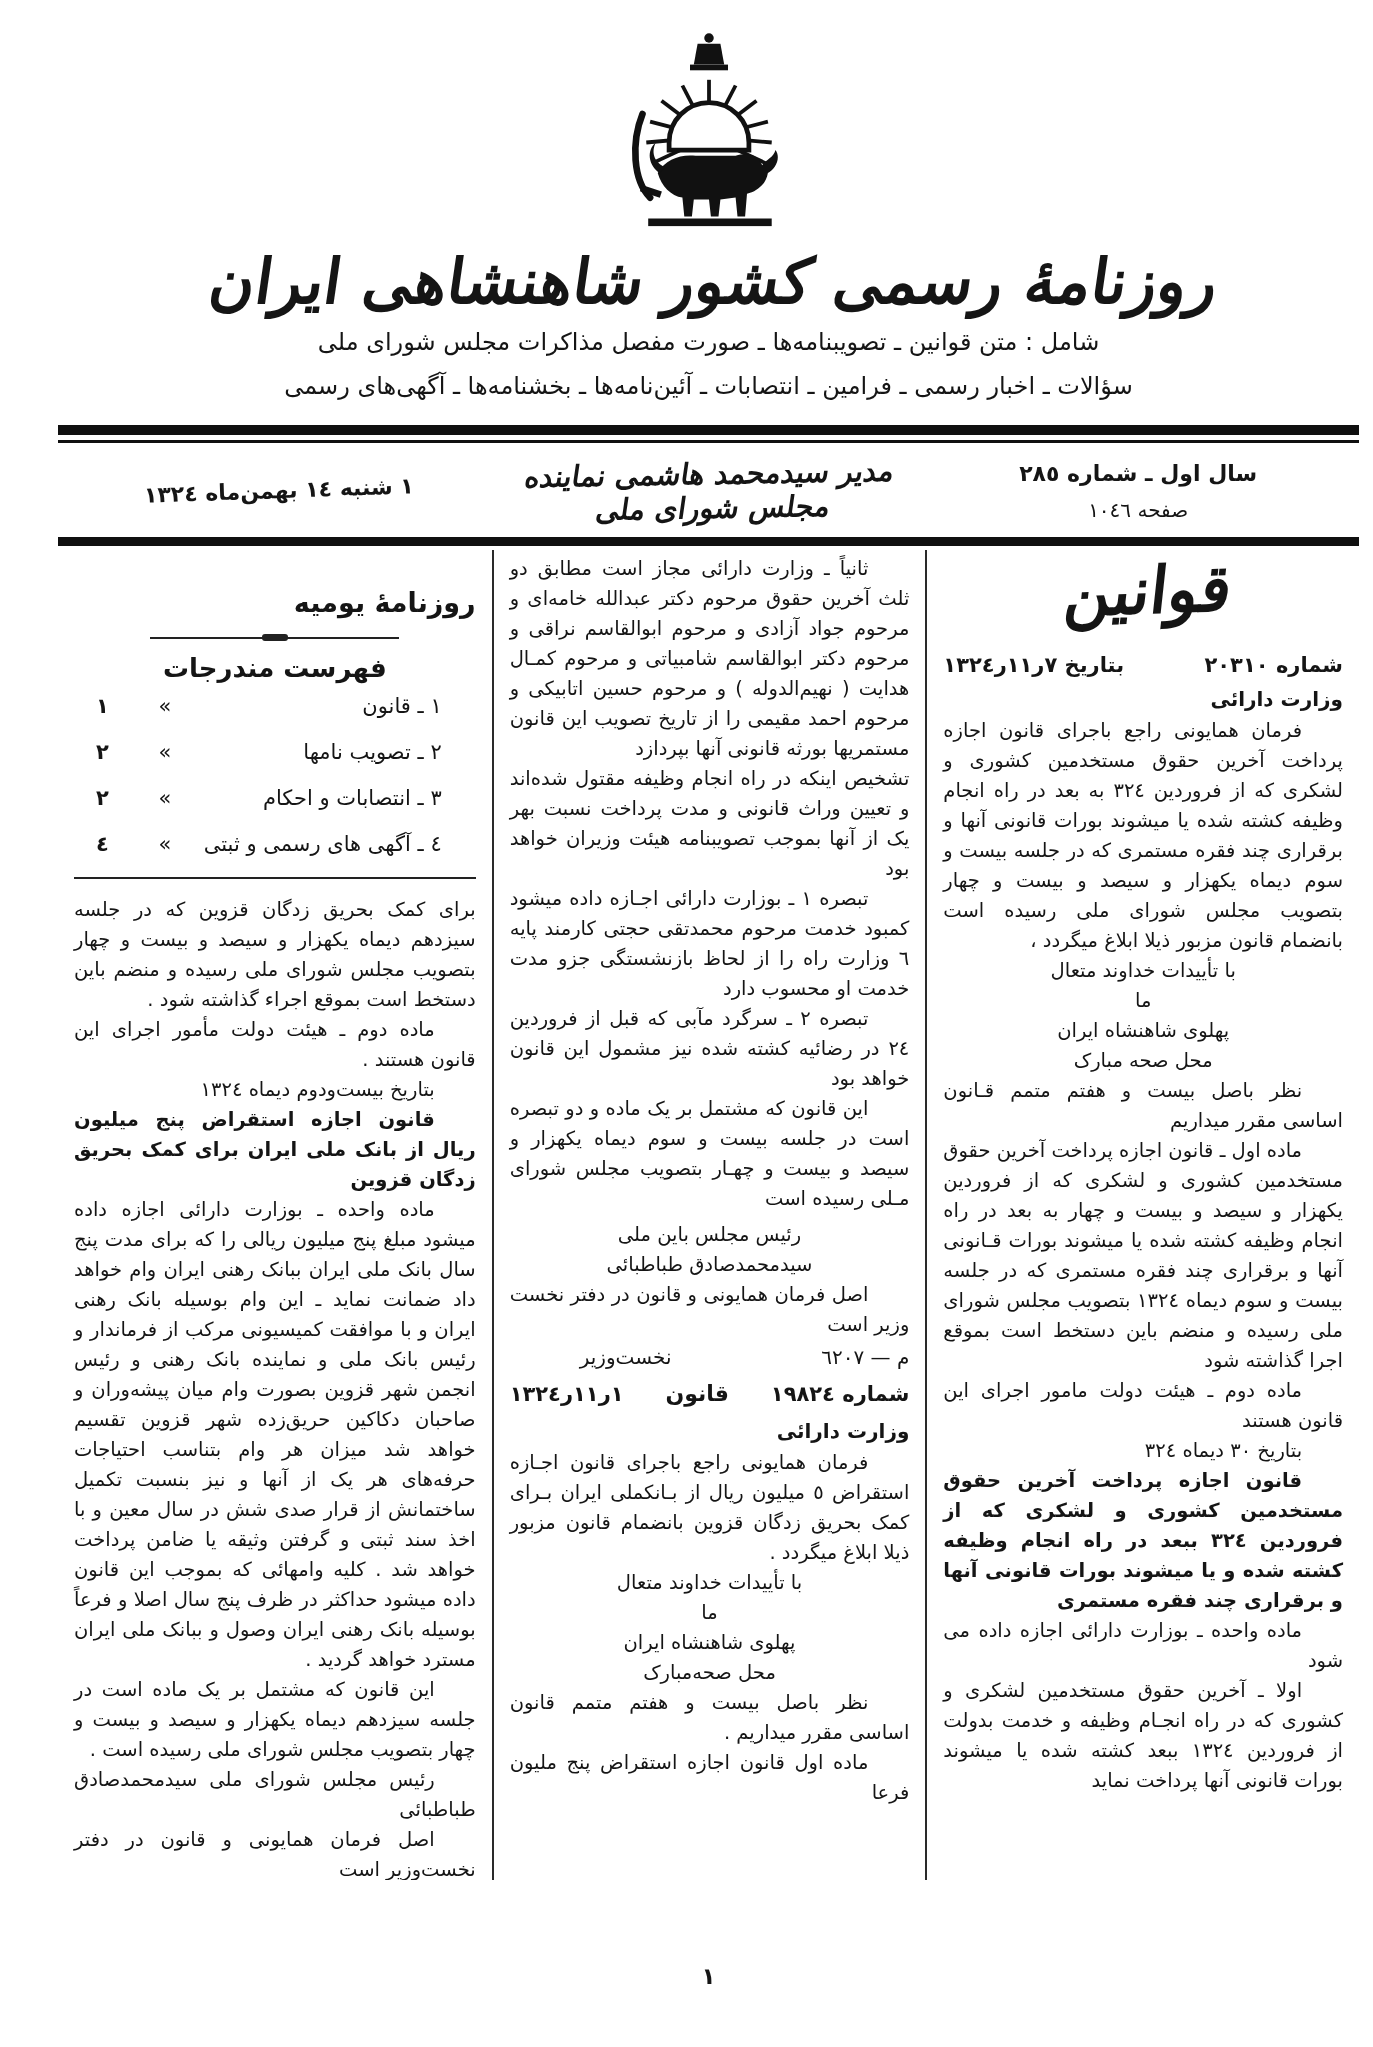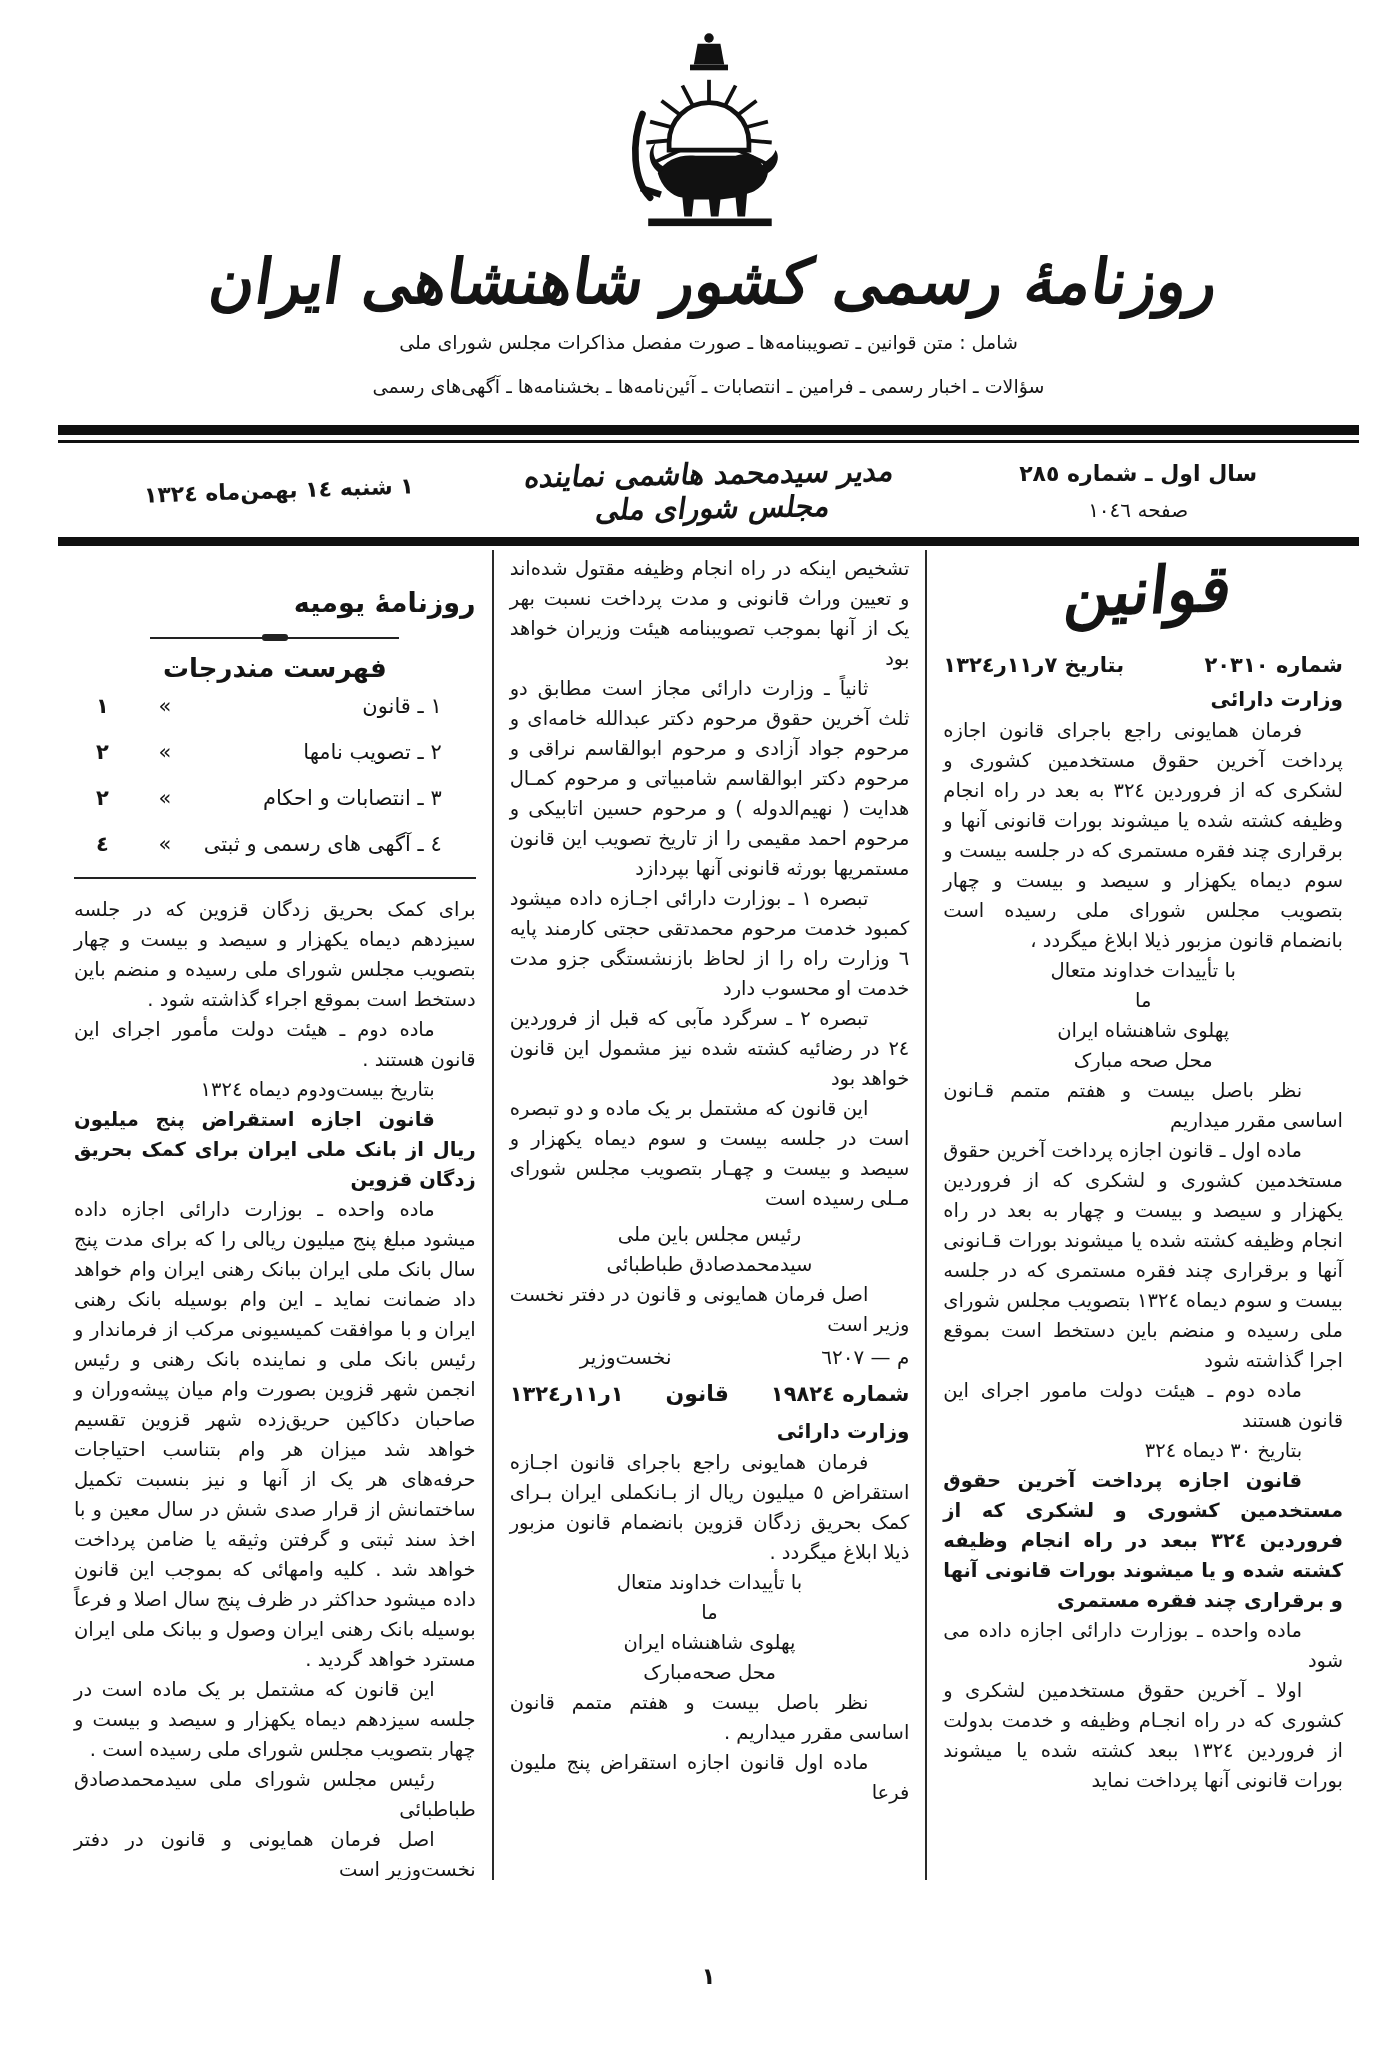--- a/index.html
+++ b/index.html
@@ -9,21 +9,21 @@
     font-family:"DejaVu Sans",sans-serif;
   }
   .inner{position:absolute;left:58px;right:14px;top:0;bottom:0;}
   
   .masthead{text-align:center;padding-top:30px;}
   .emblem{display:block;margin:0 auto;}
   .np-title{
     font-size:62px;font-weight:bold;font-style:italic;line-height:1.15;
     margin-top:10px;letter-spacing:1px;transform:skewX(6deg);
   }
-  .np-sub{font-size:19px;line-height:38px;margin-top:6px;}
+  .np-sub{font-size:24px;line-height:38px;margin-top:6px;}
   .rule-double{margin-top:20px;border-top:10px solid #101010;border-bottom:3px solid #101010;height:5px;}
   
   .header-row{display:flex;align-items:center;padding:12px 6px 10px 6px;}
   .header-cell{flex:1;}
   .h-issue{text-align:center;font-size:22px;font-weight:bold;line-height:1.7;}
   .h-page{font-size:20px;font-weight:normal;}
   .h-director{text-align:center;font-size:29px;font-weight:bold;font-style:italic;transform:skewX(5deg) rotate(-1deg);}
   .h-date{text-align:center;font-size:22px;font-weight:bold;transform:rotate(-2deg);}
   .rule-heavy{height:9px;background:#101010;}
   
@@ -138,22 +138,22 @@
         <p class="para">نظر باصل بیست و هفتم متمم قـانون اساسی مقرر میداریم</p>
         <p class="para">ماده اول ـ قانون اجازه پرداخت آخرین حقوق مستخدمین کشوری و لشکری که از فروردین یکهزار و سیصد و بیست و چهار به بعد در راه انجام وظیفه کشته شده یا میشوند بورات قـانونی آنها و برقراری چند فقره مستمری که در جلسه بیست و سوم دیماه ١٣٢٤ بتصویب مجلس شورای ملی رسیده و منضم باین دستخط است بموقع اجرا گذاشته شود</p>
         <p class="para">ماده دوم ـ هیئت دولت مامور اجرای این قانون هستند</p>
         <p class="para">بتاریخ ٣٠ دیماه ٣٢٤</p>
         <p class="para bold">قانون اجازه پرداخت آخرین حقوق مستخدمین کشوری و لشکری که از فروردین ٣٢٤ ببعد در راه انجام وظیفه کشته شده و یا میشوند بورات قانونی آنها و برقراری چند فقره مستمری</p>
         <p class="para">ماده واحده ـ بوزارت دارائی اجازه داده می شود</p>
         <p class="para">اولا ـ آخرین حقوق مستخدمین لشکری و کشوری که در راه انجـام وظیفه و خدمت بدولت از فروردین ١٣٢٤ ببعد کشته شده یا میشوند بورات قانونی آنها پرداخت نماید</p>
       </div>
 
       <div class="col">
+        <p class="para">ثانیاً ـ وزارت دارائی مجاز است مطابق دو ثلث آخرین حقوق مرحوم دکتر عبدالله خامه‌ای و مرحوم جواد آزادی و مرحوم ابوالقاسم نراقی و مرحوم دکتر ابوالقاسم شامبیاتی و مرحوم کمـال هدایت ( نهیم‌الدوله ) و مرحوم حسین اتابیکی و مرحوم احمد مقیمی را از تاریخ تصویب این قانون مستمریها بورثه قانونی آنها بپردازد</p>
         <p class="para noindent">تشخیص اینکه در راه انجام وظیفه مقتول شده‌اند و تعیین وراث قانونی و مدت پرداخت نسبت بهر یک از آنها بموجب تصویبنامه هیئت وزیران خواهد بود</p>
-        <p class="para">ثانیاً ـ وزارت دارائی مجاز است مطابق دو ثلث آخرین حقوق مرحوم دکتر عبدالله خامه‌ای و مرحوم جواد آزادی و مرحوم ابوالقاسم نراقی و مرحوم دکتر ابوالقاسم شامبیاتی و مرحوم کمـال هدایت ( نهیم‌الدوله ) و مرحوم حسین اتابیکی و مرحوم احمد مقیمی را از تاریخ تصویب این قانون مستمریها بورثه قانونی آنها بپردازد</p>
         <p class="para">تبصره ١ ـ بوزارت دارائی اجـازه داده میشود کمبود خدمت مرحوم محمدتقی حجتی کارمند پایه ٦ وزارت راه را از لحاظ بازنشستگی جزو مدت خدمت او محسوب دارد</p>
         <p class="para">تبصره ٢ ـ سرگرد مآبی که قبل از فروردین ٢٤ در رضائیه کشته شده نیز مشمول این قانون خواهد بود</p>
         <p class="para">این قانون که مشتمل بر یک ماده و دو تبصره است در جلسه بیست و سوم دیماه یکهزار و سیصد و بیست و چهـار بتصویب مجلس شورای مـلی رسیده است</p>
         <div class="gap-sm"></div>
         <p class="para center">رئیس مجلس باین ملی</p>
         <p class="para center">سیدمحمدصادق طباطبائی</p>
         <p class="para">اصل فرمان همایونی و قانون در دفتر نخست وزیر است</p>
         <div class="sigrow">
           <span>م — ٦٢٠٧</span>
           <span>نخست‌وزیر</span>

